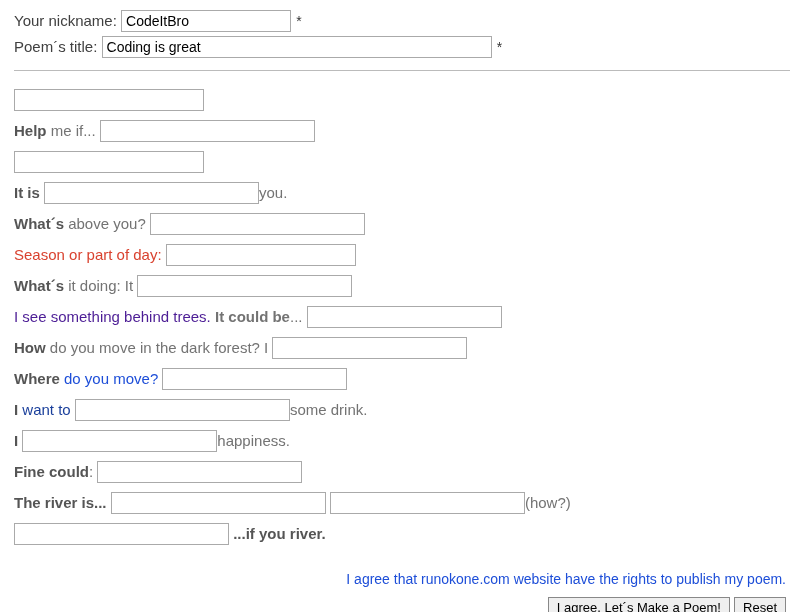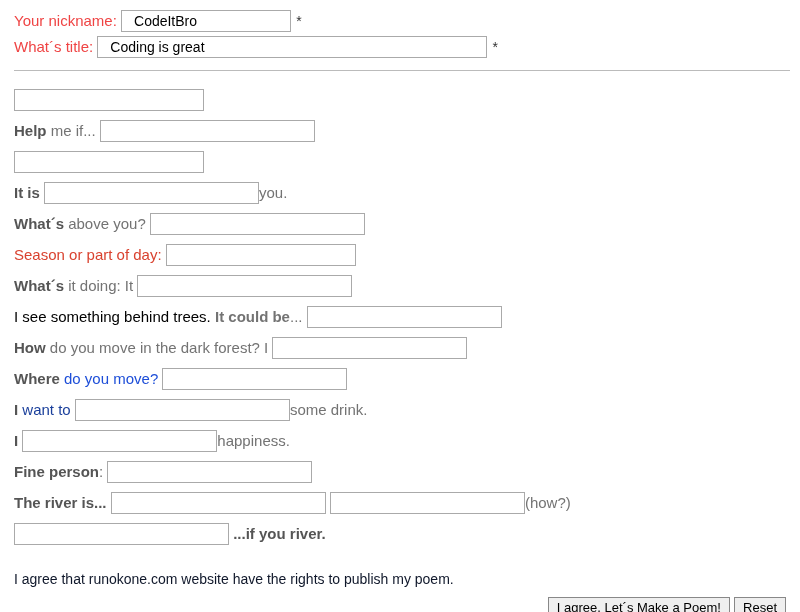--- a/index.html
+++ b/index.html
@@ -8,26 +8,26 @@
     font-size: 15px;
     color: #555;
     margin: 0;
     padding: 10px 10px 10px 14px;
     width: 800px;
   }
   .top-row {
     margin-bottom: 4px;
   }
   .top-row .label {
-    color: #ef4444;
+    color: #404040;
   }
   input[type="text"] {
     font-family: Arial, sans-serif;
     font-size: 14px;
-    padding: 1px 12px;
+    padding: 1px 4px;
     border: 1px solid #aaa;
     height: 22px;
     vertical-align: baseline;
     background: #fff;
   }
   .nick-input { width: 170px; }
   .title-input { width: 390px; }
   .star { color: #333; font-size: 14px; margin-left: 1px; }
   hr {
     border: none;
@@ -38,25 +38,26 @@
     vertical-align: middle;
     margin: 3px 0 5px 0;
     color: #555;
     line-height: 26px;
   }
   .b { font-weight: bold; color: #555; }
   .gray { color: #737373; }
   .purple-bold { font-weight: bold; color: #737373; }
   .q-input { width: 190px; }
   .red { color: #d9422f; margin-top: 26px; }
-  .purple { color: #000000; }
+  .purple { color: #4c1d95; }
   .teal { color: #1d4ed8; }
   .navy { color: #1a3f9b; }
   .footer-text {
-    color: #0f172a;
+    text-align: right;
+    color: #1d4ed8;
     font-size: 14px;
     margin-top: 24px;
     margin-bottom: 10px;
     padding-right: 4px;
   }
   .buttons {
     text-align: right;
     padding-right: 4px;
   }
   button {
@@ -70,21 +71,21 @@
 </style>
 </head>
 <body>
 
 <div class="top-row">
   <span class="label">Your nickname:</span>
   <input type="text" class="nick-input" value="CodeItBro" style="">
   <span class="star">*</span>
 </div>
 <div class="top-row">
-  <span class="label">What´s title:</span>
+  <span class="label">Poem´s title:</span>
   <input type="text" class="title-input" value="Coding is great" style="">
   <span class="star">*</span>
 </div>
 
 <hr>
 
 <div class="line">
   <input type="text" class="q-input" style="">
 </div>
 
@@ -136,21 +137,21 @@
   <span class="b">I</span><span class="navy"> want to </span>
   <input type="text" style="width: 215px;"><span class="gray">some drink.</span>
 </div>
 
 <div class="line">
   <span class="b">I</span>
   <input type="text" style="width: 195px;"><span class="gray">happiness.</span>
 </div>
 
 <div class="line">
-  <span class="b">Fine person</span><span class="gray">:</span>
+  <span class="b">Fine could</span><span class="gray">:</span>
   <input type="text" style="width: 205px;">
 </div>
 
 <div class="line">
   <span class="b">The river is...</span>
   <input type="text" style="width: 215px;">
   <input type="text" style="width: 195px;"><span class="gray">(how?)</span>
 </div>
 
 <div class="line">

